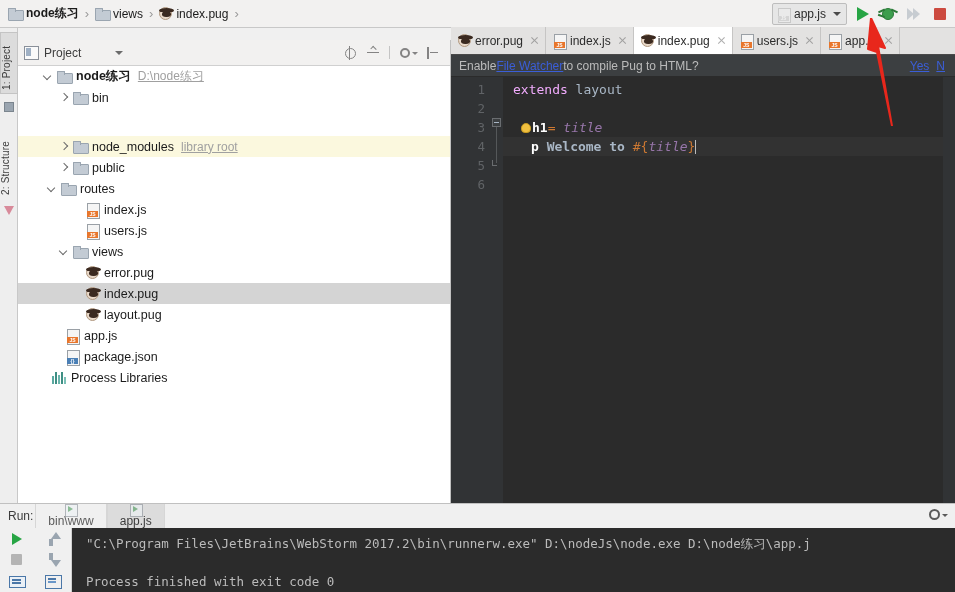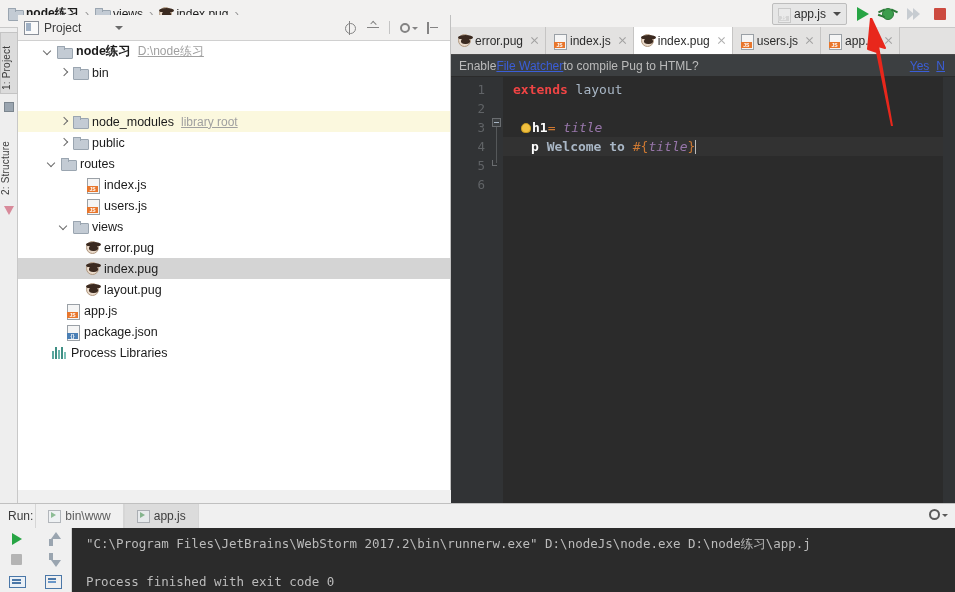--- a/index.html
+++ b/index.html
@@ -101,21 +101,21 @@
   .vstrip-ico.sq { top: 74px; background: #9aa5b0; border: 1px solid #7b858e; }
   .vstrip-ico.fav { top: 178px; width: 11px; height: 11px; }
   .vstrip-ico.fav:before{
     content:""; position:absolute; left:0; top:0; width:0; height:0;
     border-left:5px solid transparent; border-right:5px solid transparent;
     border-top:9px solid #d88a9a;
   }
 
   
   .project-panel {
-    position: absolute; left: 18px; top: 15px; width: 433px; height: 475px;
+    position: absolute; left: 18px; top: 40px; width: 433px; height: 475px;
     background: #ffffff; border-right: 1px solid #c0c0c0;
   }
   .project-header {
     height: 26px; background: #f2f1f0; border-bottom: 1px solid #d0d0d0;
     display: flex; align-items: center; padding: 0 6px;
   }
   .ph-icon { width: 14px; height: 13px; position: relative; margin-right: 6px; }
   .ph-icon:before {
     content:""; position:absolute; left:0; top:0; width:13px; height:12px;
     border:1px solid #8a9099; background:#fafafa;
@@ -249,21 +249,21 @@
     width: 5px; height: 6px;
   }
   .foldline {
     position:absolute; left:5px; width:1px; background:#55585a;
   }
   .code {
     flex: 1 1 auto; padding-top: 3px; position: relative; overflow: hidden;
   }
   .cline { height: 19px; line-height: 19px; white-space: pre; padding-left: 10px; position: relative;}
   .cline.current { background: #323232; }
-  .kw-extends { color: #ef4444; font-weight: bold; }
+  .kw-extends { color: #f0abfc; }
   .kw-plain   { color: #a9b7c6; }
   .kw-block   { color: #ffffff; font-weight: bold; }
   .kw-tag     { color: #ffffff; font-weight: bold; }
   .kw-eq      { color: #cc7832; }
   .kw-var     { color: #9876aa; font-style: italic; }
   .kw-text    { color: #a9b7c6; font-weight: bold; }
   .kw-interp  { color: #cc7832; }
   .bulb {
     display:inline-block; width:10px;height:10px; border-radius:50% 50% 40% 40%;
     background:#f0c040; border:1px solid #c89a20; vertical-align:-1px; margin-right:1px;
@@ -335,21 +335,21 @@
     background: #f0f0f0; border-top: 1px solid #c0c0c0;
   }
   .run-tabbar {
     height: 24px; display: flex; align-items: center; padding-left: 8px; gap: 0;
     background: #f0f0f0; position: relative;
   }
   .run-label { font-size: 12px; color: #3c3c3c; margin-right: 2px; }
   .rtab {
     height: 24px; display: flex; align-items: center; gap: 5px;
     padding: 0 12px; font-size: 12px; color: #5c5c5c;
-    border-left: 1px solid #d6d6d6; border-right: 1px solid #d6d6d6;
+    border-left: 1px solid #d6d6d6; border-right: 1px solid #d6d6d6; flex-direction: column;
   }
   .rtab.active { background: #dcdcdc; color: #3c3c3c; }
   .rtab .mini-run { width: 12px; height: 12px; position: relative; opacity: .6; }
   .rtab .mini-run:before {
     content:""; position:absolute; left:0;top:0;width:11px;height:11px;
     border:1px solid #8a9099; background:#eef2f5;
   }
   .rtab .mini-run:after {
     content:""; position:absolute; left:3px;top:2px;width:0;height:0;
     border-top:3px solid transparent;border-bottom:3px solid transparent;

